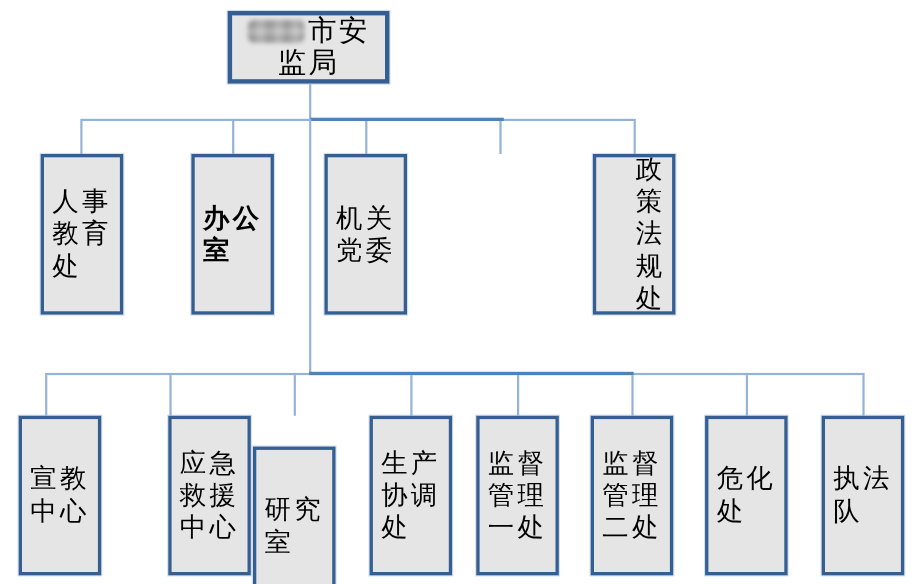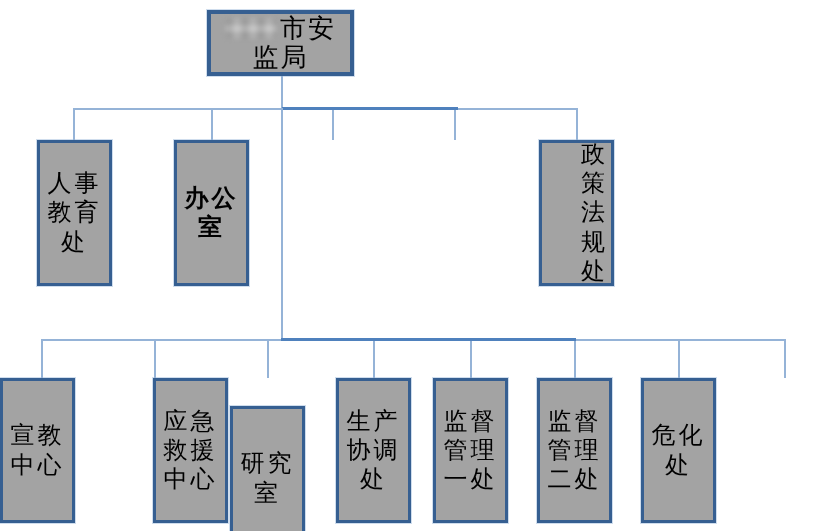--- a/index.html
+++ b/index.html
@@ -3,23 +3,23 @@
 <meta charset="utf-8">
 <style>
   html,body{margin:0;padding:0;background:#ffffff;}
   .stage{
     position:relative;width:833px;height:531px;background:#ffffff;
     font-family:"DejaVu Sans","Liberation Sans",sans-serif;
     overflow:hidden;color:#000;
   }
   .box{
     position:absolute;box-sizing:border-box;
-    background:#a3a3a3;border:3px solid #365f91;
+    background:#e5e5e5;border:3px solid #365f91;
     display:flex;align-items:center;justify-content:center;
-    text-align:center;white-space:pre-line;
+    white-space:pre-line;
     font-size:24px;line-height:1.21;letter-spacing:3px;
     box-shadow:0 0 0 1px rgba(149,179,215,.45);
   }
   .rowbox{width:75px;height:146px;top:140px;}
   .row3{top:378px;height:145px;}
   .topbox{
     left:207px;top:10px;width:147px;height:66px;
     border-width:4px;flex-direction:column;
     font-size:26px;line-height:29px;letter-spacing:2px;
   }
@@ -70,36 +70,40 @@
   <div class="vline" style="left:470px;top:341px;height:37px;"></div>
   <div class="vline" style="left:574px;top:341px;height:37px;"></div>
   <div class="vline" style="left:678px;top:341px;height:37px;"></div>
   <div class="vline" style="left:784px;top:341px;height:37px;"></div>
 
   <div class="box rowbox" style="left:37px;">人事
 教育
 处</div>
   <div class="box rowbox" style="left:174px;font-weight:bold;">办公
 室</div>
+  <div class="box rowbox" style="left:295px;">机关
+党委</div>
   <div class="box rowbox" style="left:539px;padding-left:36px;">政策
 法规
 处</div>
 
-  <div class="box rowbox row3" style="left:0;">宣教
+  <div class="box rowbox row3" style="left:17px;">宣教
 中心</div>
   <div class="box rowbox row3" style="left:117px;margin-left:36px;">应急
 救援
 中心</div>
   <div class="box rowbox row3" style="left:230px;margin-top:28px;">研究
 室</div>
   <div class="box rowbox row3" style="left:336px;">生产
 协调
 处</div>
   <div class="box rowbox row3" style="left:433px;">监督
 管理
 一处</div>
   <div class="box rowbox row3" style="left:537px;">监督
 管理
 二处</div>
   <div class="box rowbox row3" style="left:641px;">危化
 处</div>
+  <div class="box rowbox row3" style="left:747px;">执法
+队</div>
 
 </div>
 
 </body></html>

